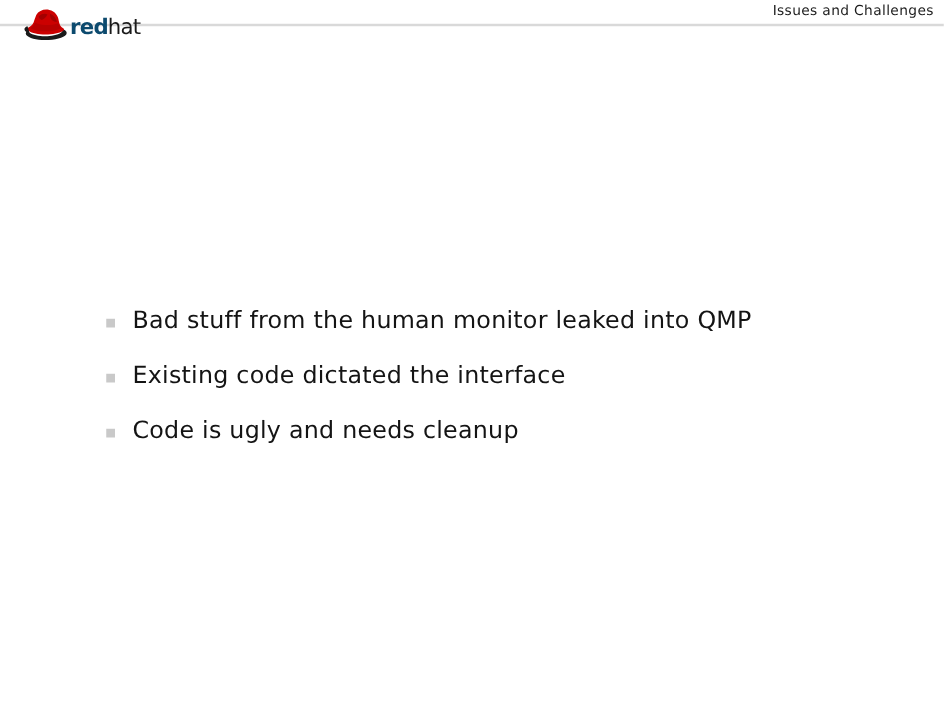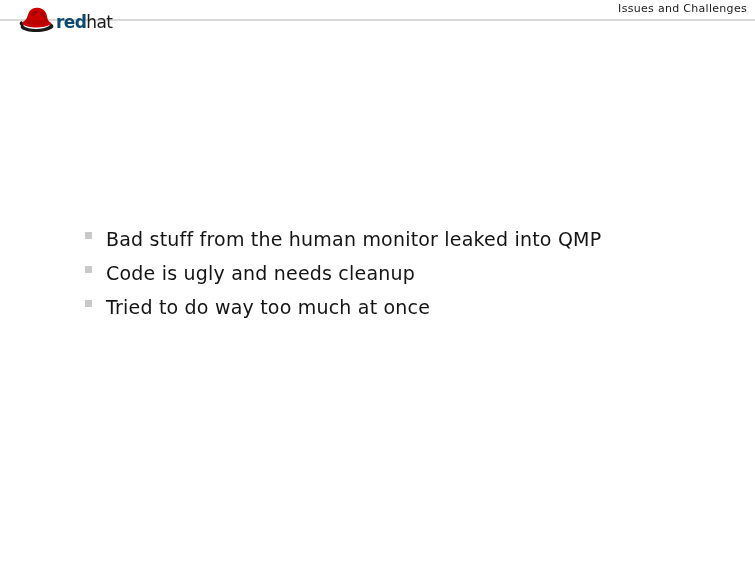--- a/index.html
+++ b/index.html
@@ -100,23 +100,24 @@
     position: absolute;
     left: 85px;
     top: 222px;
     margin: 0;
     padding: 0;
     list-style: none;
     width: 640px;
   }
   .bullet-item {
     display: flex;
-    align-items: center;
+    align-items: flex-end;
     height: 34px;
     white-space: nowrap;
+    margin-top: 10px;
   }
   .bullet-marker {
     flex: 0 0 auto;
     width: 7px;
     height: 7px;
     background: #c9c9c9;
     margin-right: 14px;
     position: relative;
     top: -4px;
   }
@@ -157,21 +158,21 @@
   </div>
 
 
   <ul class="bullet-list">
     <li class="bullet-item">
       <span class="bullet-marker"></span>
       <span class="bullet-text">Bad stuff from the human monitor leaked into QMP</span>
     </li>
     <li class="bullet-item">
       <span class="bullet-marker"></span>
-      <span class="bullet-text">Code is ugly and needs cleanup</span>
+      <span class="bullet-text">Existing code dictated the interface</span>
     </li>
     <li class="bullet-item">
       <span class="bullet-marker"></span>
-      <span class="bullet-text">Tried to do way too much at once</span>
+      <span class="bullet-text">Code is ugly and needs cleanup</span>
     </li>
   </ul>
 
 </div>
 
 </body></html>

